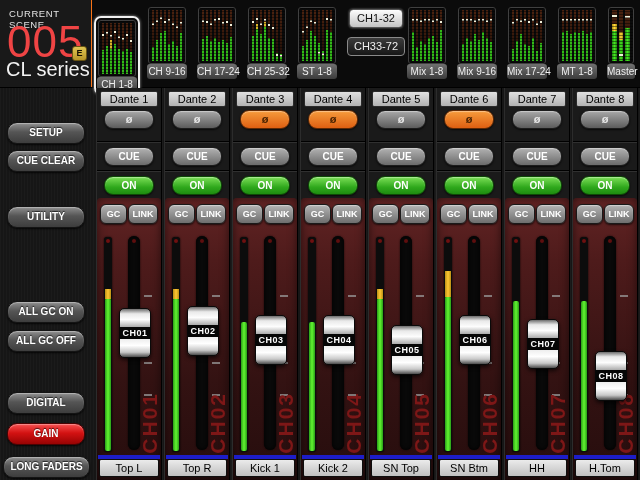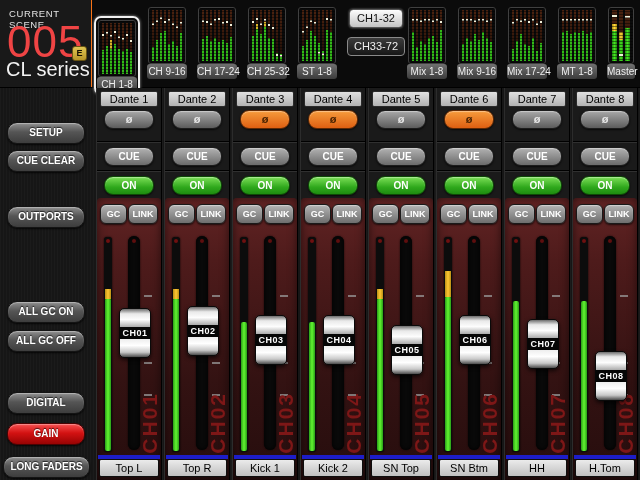--- a/index.html
+++ b/index.html
@@ -473,21 +473,21 @@
           </div>
           <div class="tile-label">Master</div>
         </div>
       </div>
     <div class="bank-btn bank-1">CH1-32</div>
     <div class="bank-btn bank-2">CH33-72</div>
   </div>
 
   <div class="sb sb1">SETUP</div>
   <div class="sb sb2">CUE CLEAR</div>
-  <div class="sb sb4">OUTPORTS</div>
+  <div class="sb sb4">UTILITY</div>
   <div class="sb sb6">ALL GC OFF</div>
   <div class="sb sb5">ALL GC ON</div>
   <div class="sb sb8 red">GAIN</div>
   <div class="sb sb7">DIGITAL</div>
   <div class="sb sb9">LONG FADERS</div>
 
   <div class="strips" id="strips">
       <div class="strip" style="left: 0px;">
         <div class="port">Dante 1</div>
         <div class="btn pbtn">ø</div>

